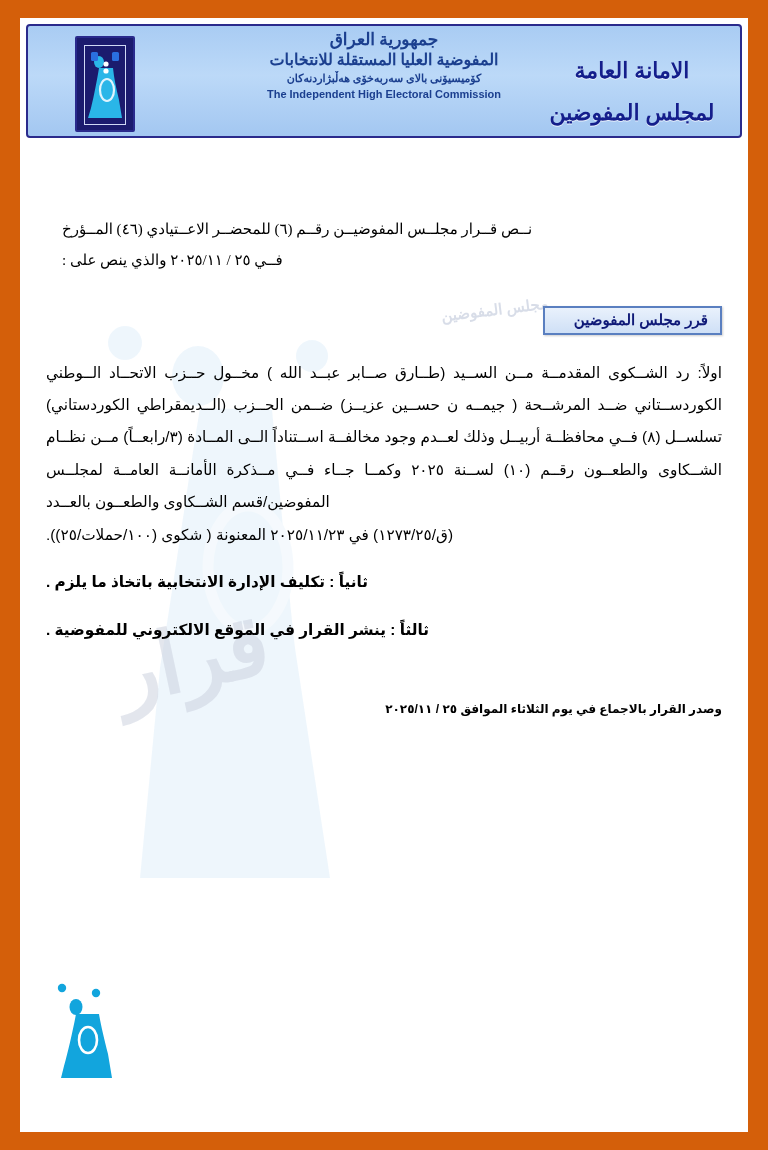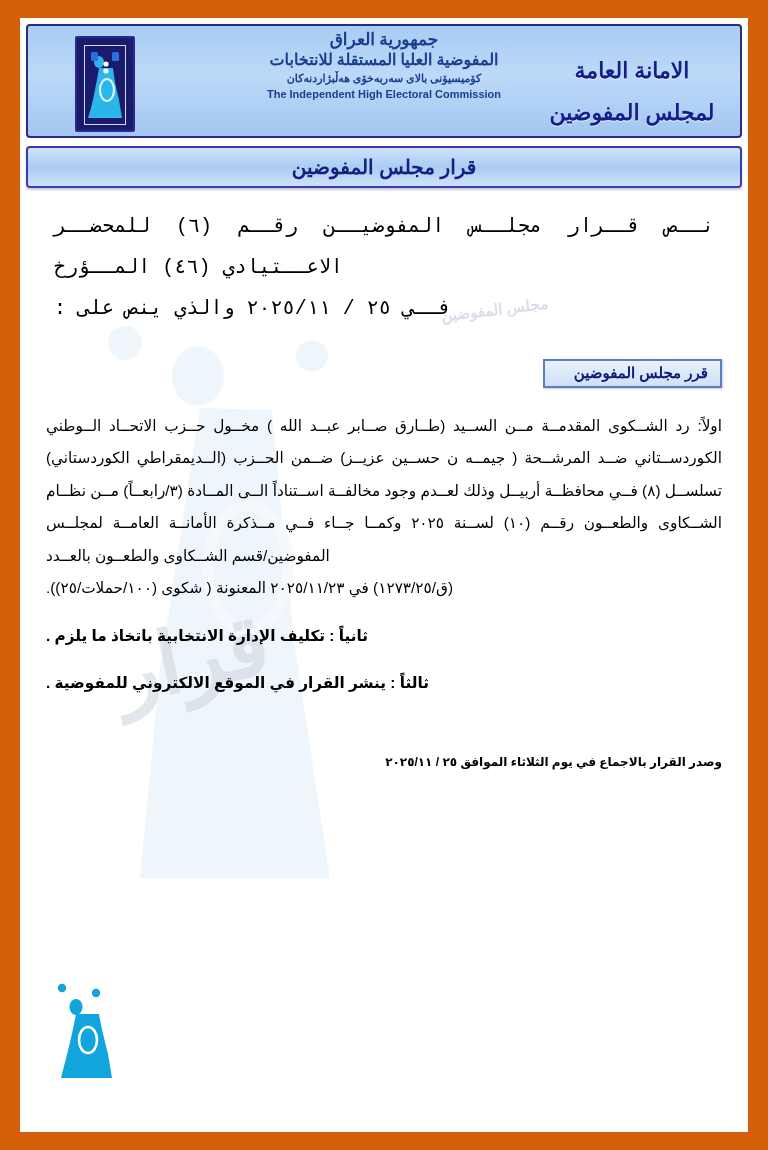--- a/index.html
+++ b/index.html
@@ -189,23 +189,23 @@
     position: absolute;
     left: 0;
     right: 0;
     top: 180px;
     padding: 0 26px;
     z-index: 2;
     color: #000000;
   }
 
   p.para {
-    margin: 8px;
-    font-family: Liberation Mono, monospace;
-    font-size: 20px;
+    margin: 16px;
+    font-family: Liberation Serif, serif;
+    font-size: 15px;
     line-height: 2.05;
     text-align: justify;
     text-align-last: left;
     direction: rtl;
     letter-spacing: 0.4px;
   }
   .para-intro { margin-top: 10px; }
   .para-intro .lastline,
   .para-discuss .lastline {
     display: block;
@@ -323,23 +323,20 @@
         </div>
 
         <div class="header-right">
           <div>الامانة العامة</div>
           <div>لمجلس المفوضين</div>
         </div>
 
       </div>
     </div>
 
-    <div class="titlebar">
-      <span>قرار مجلس المفوضين</span>
-    </div>
 
     <div class="body">
 
       <p class="para para-intro">
         <span>نــص قــرار مجلــس المفوضيــن رقــم (٦) للمحضــر الاعــتيادي (٤٦) المــؤرخ</span>
         <span class="lastline">فــي  ٢٥  /  ٢٠٢٥/١١ والذي ينص على :</span>
       </p>
 
 
       <div class="badge-row">

